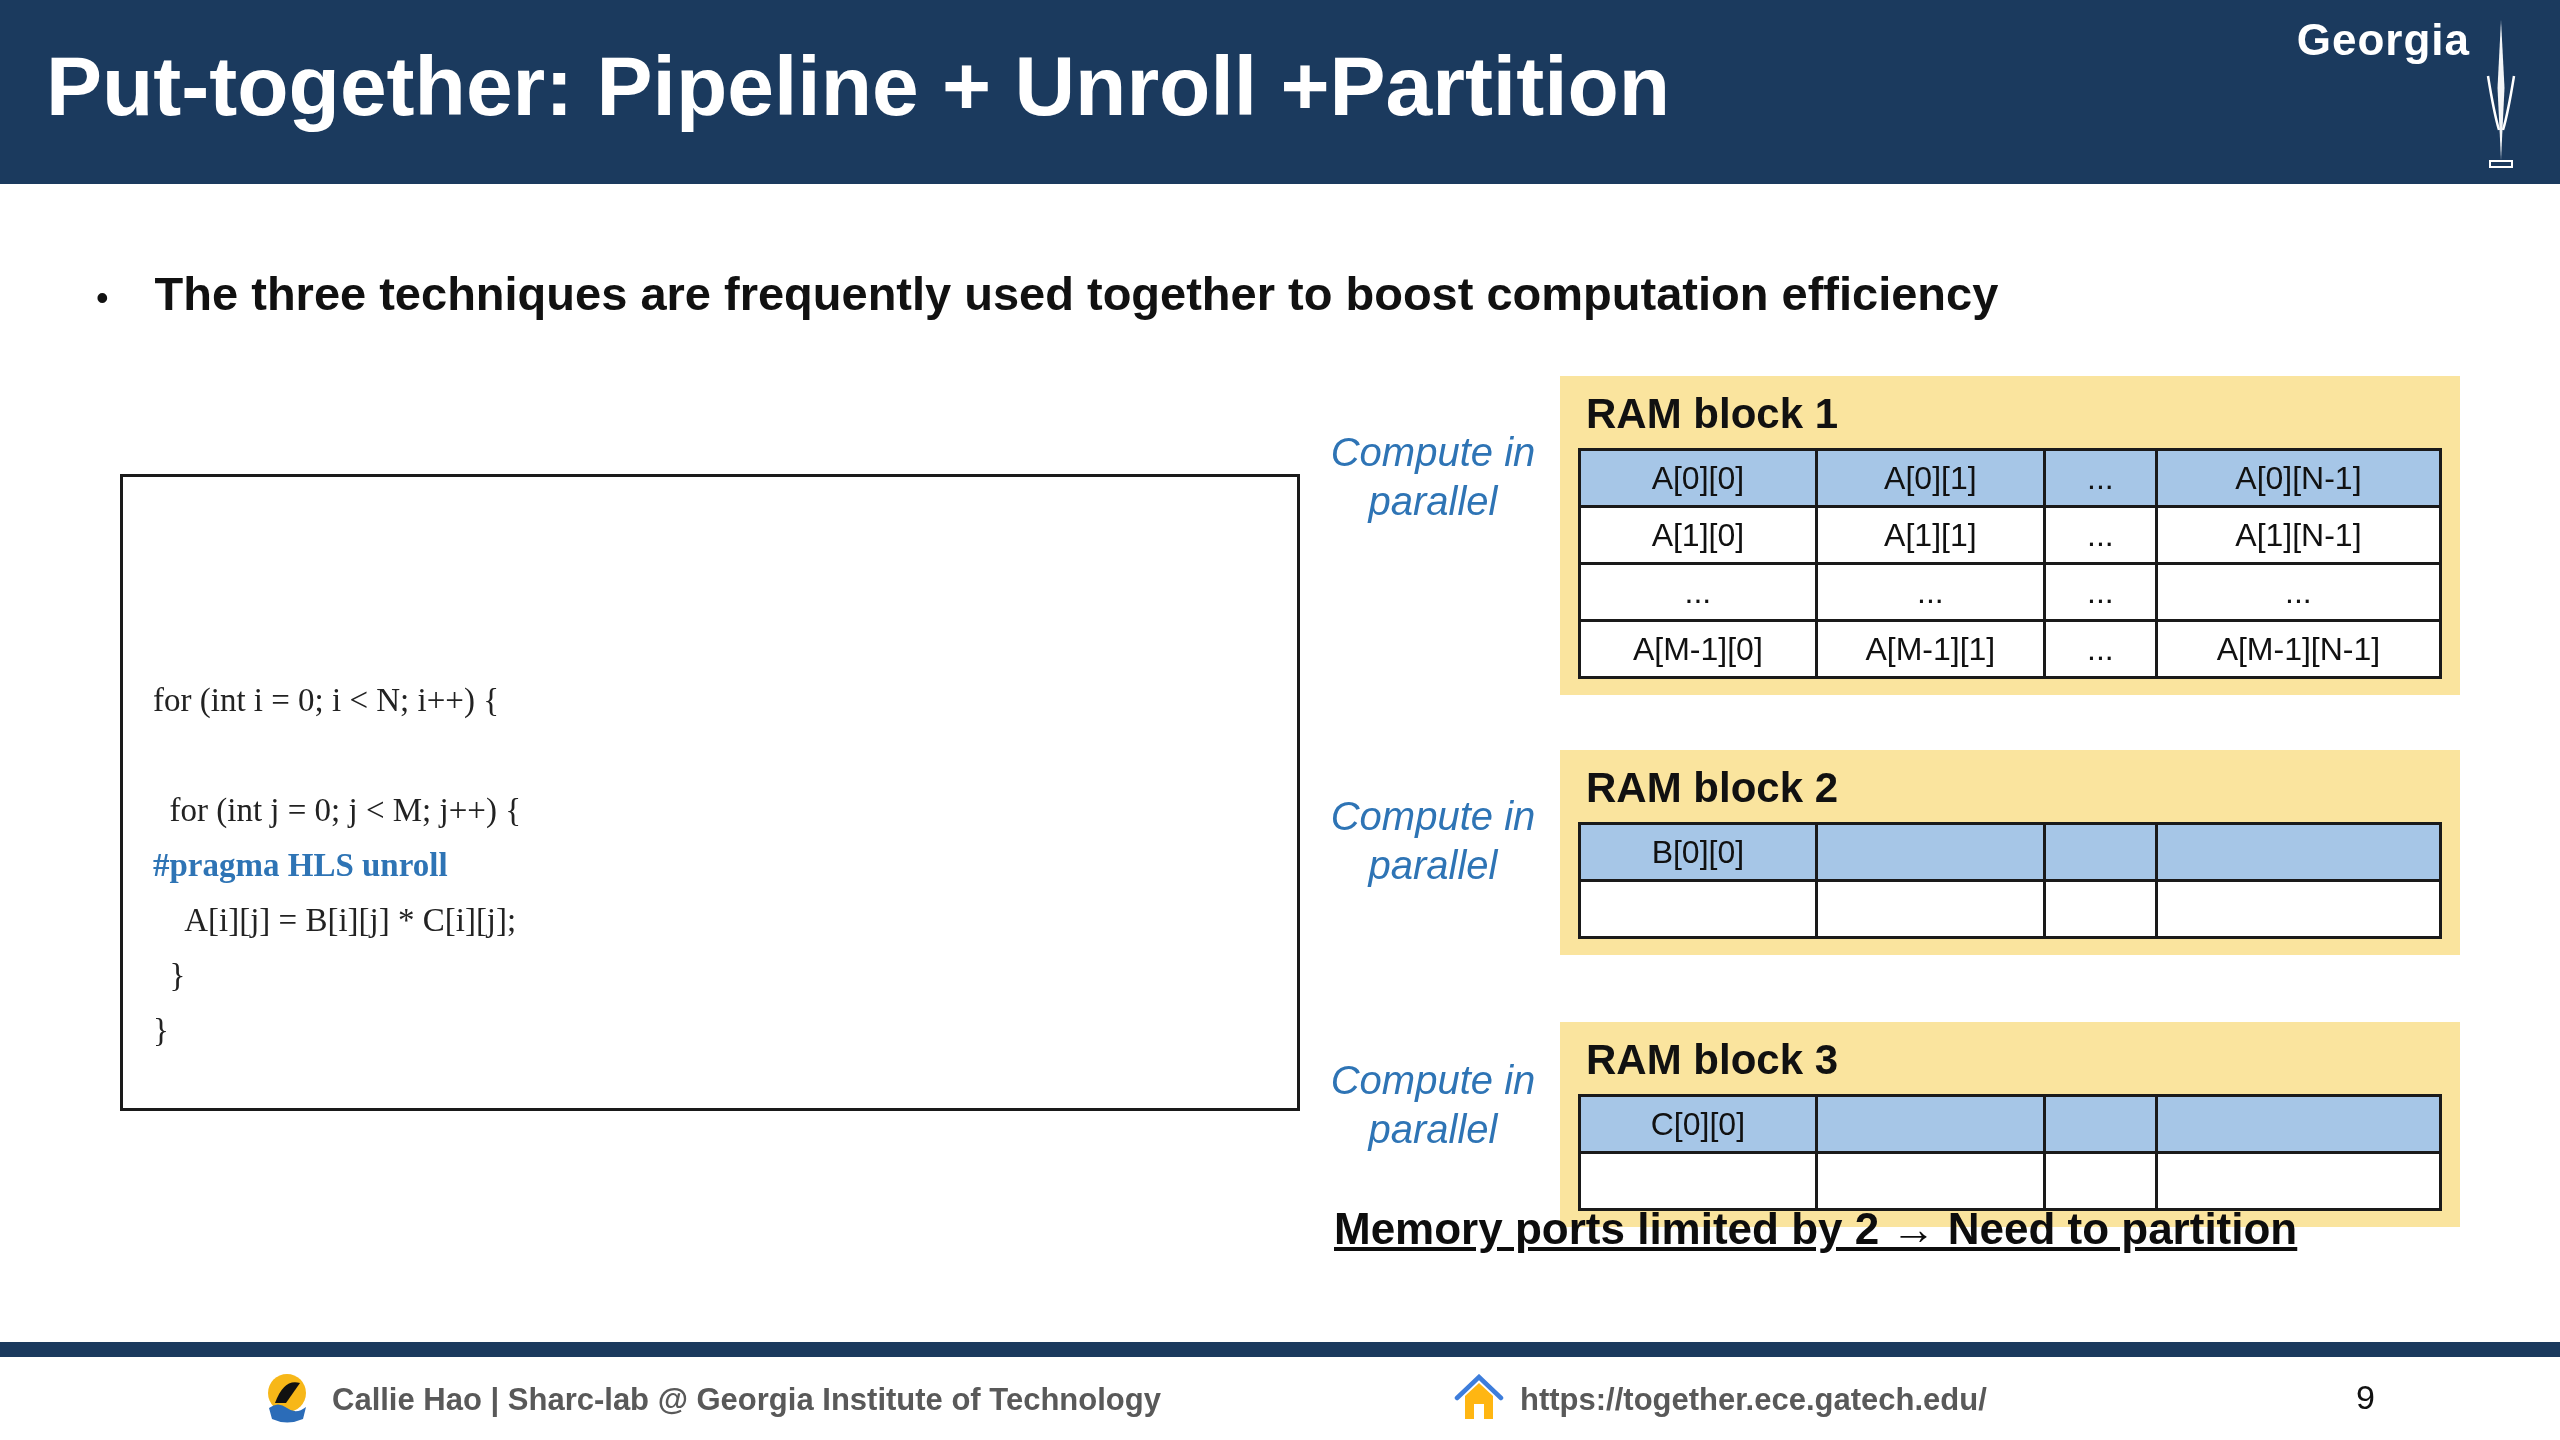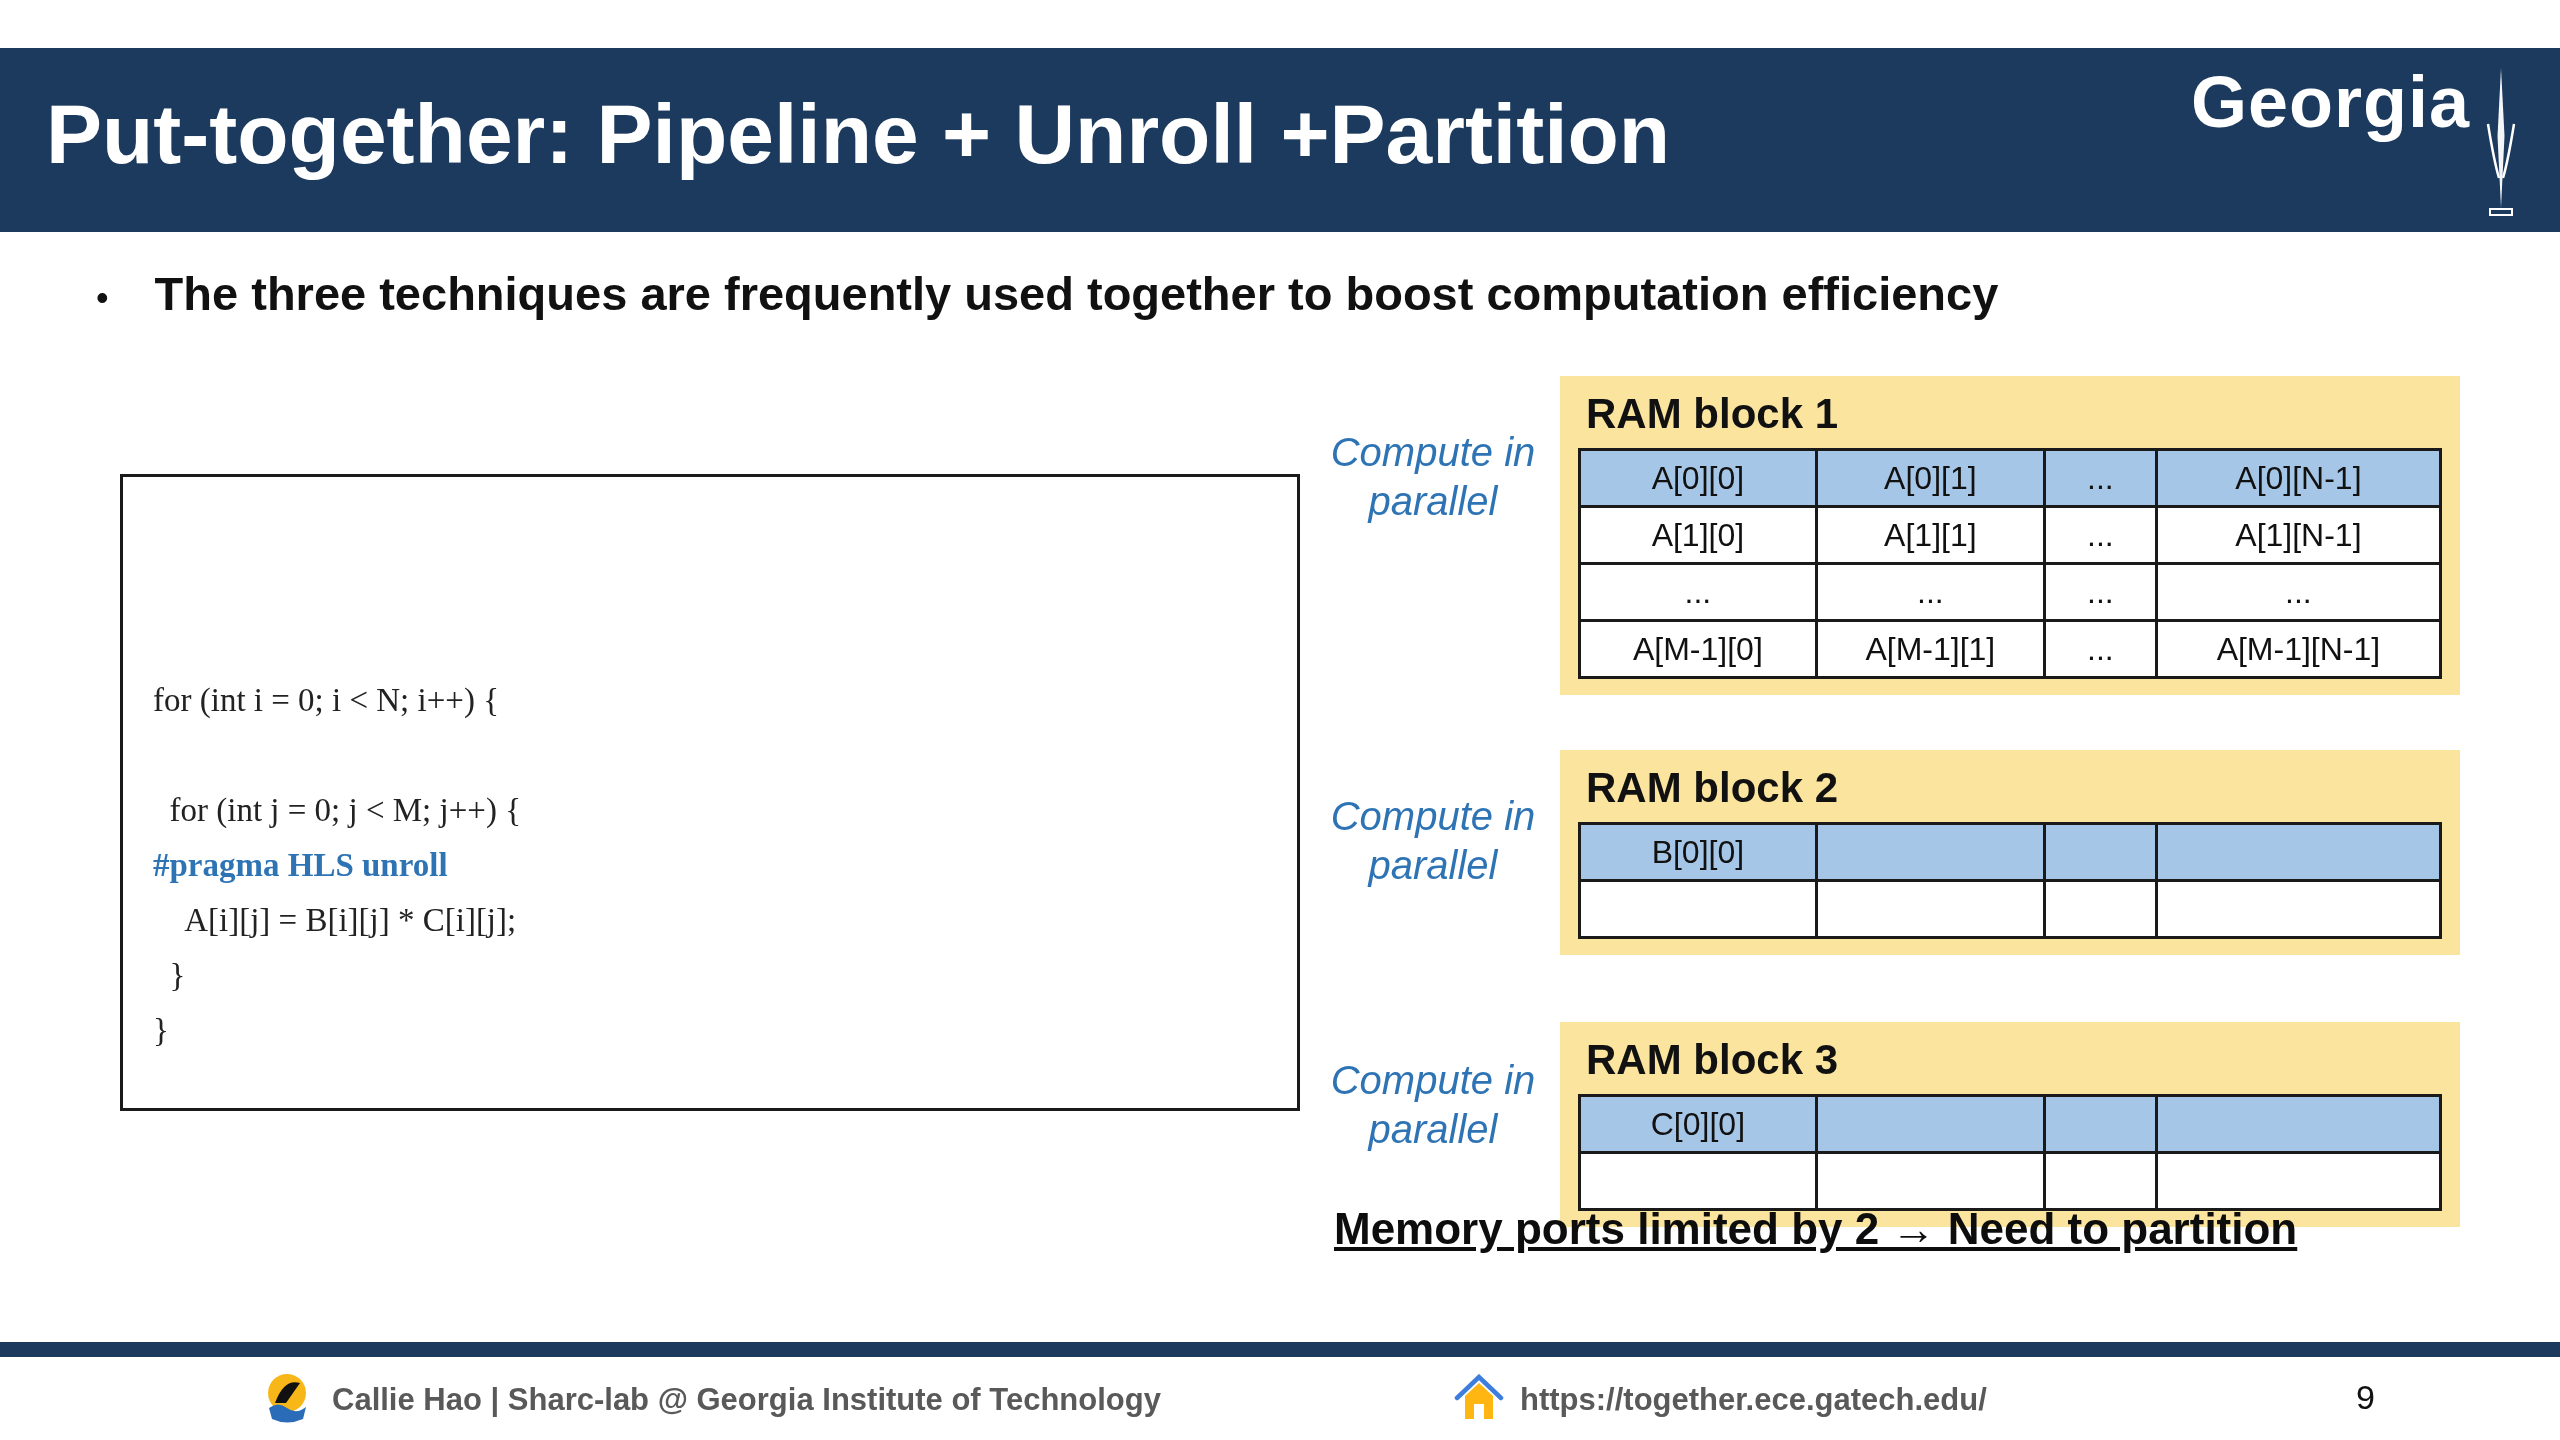--- a/index.html
+++ b/index.html
@@ -2,27 +2,27 @@
 <html><head>
 <meta charset="utf-8">
 <style>
   html,body { margin:0; padding:0; background:#ffffff; }
   .slide {
     position:relative; width:2560px; height:1440px; background:#ffffff;
     overflow:hidden; font-family:"Liberation Sans", sans-serif;
   }
 
   
-  .titlebar { position:absolute; left:0; top:0; width:2560px; height:184px; background:#1B3A5E;margin-top:48px; }
+  .titlebar { position:absolute; left:0; top:0; width:2560px; height:184px; background:#1B3A5E; }
   .page-title {
     position:absolute; left:46px; top:38px; margin:0;
     font-size:84px; font-weight:700; color:#ffffff; white-space:nowrap;
   }
   .gt-logo { position:absolute; top:18px; right:40px; display:flex; align-items:flex-start; gap:12px; }
-  .gt-text { text-align:right; color:#ffffff; font-weight:700; font-size:72px; line-height:1.0; letter-spacing:1px; }
+  .gt-text { text-align:right; color:#ffffff; font-weight:700; font-size:44px; line-height:1.0; letter-spacing:1px; }
   .gt-tower { display:block; }
 
   
   .bullet-row { position:absolute; left:96px; top:266px; width:2380px; display:flex; align-items:baseline; }
   .bullet-marker { font-size:36px; color:#111; margin-right:46px; flex:0 0 auto; }
   .bullet-text { font-size:47px; font-weight:700; color:#111; white-space:nowrap; }
 
   
   .code-box {
     position:absolute; left:120px; top:474px; width:1180px; height:637px;

